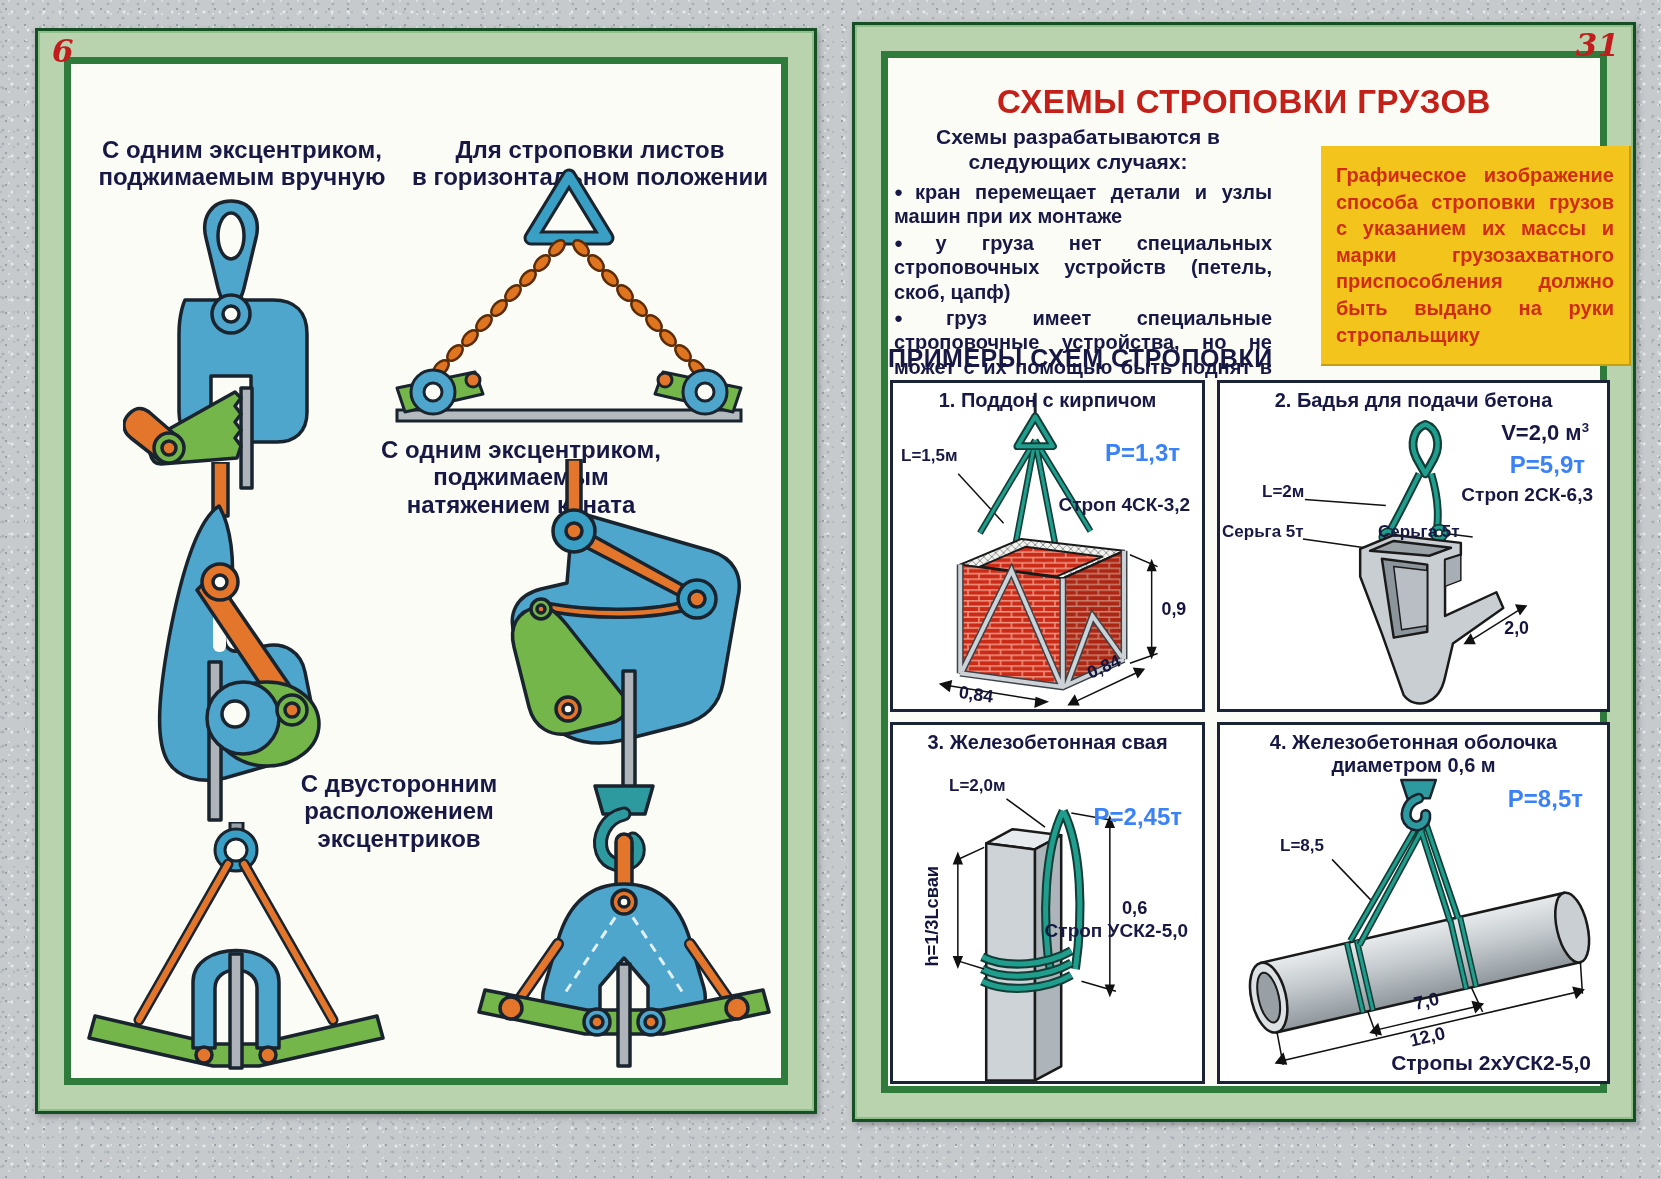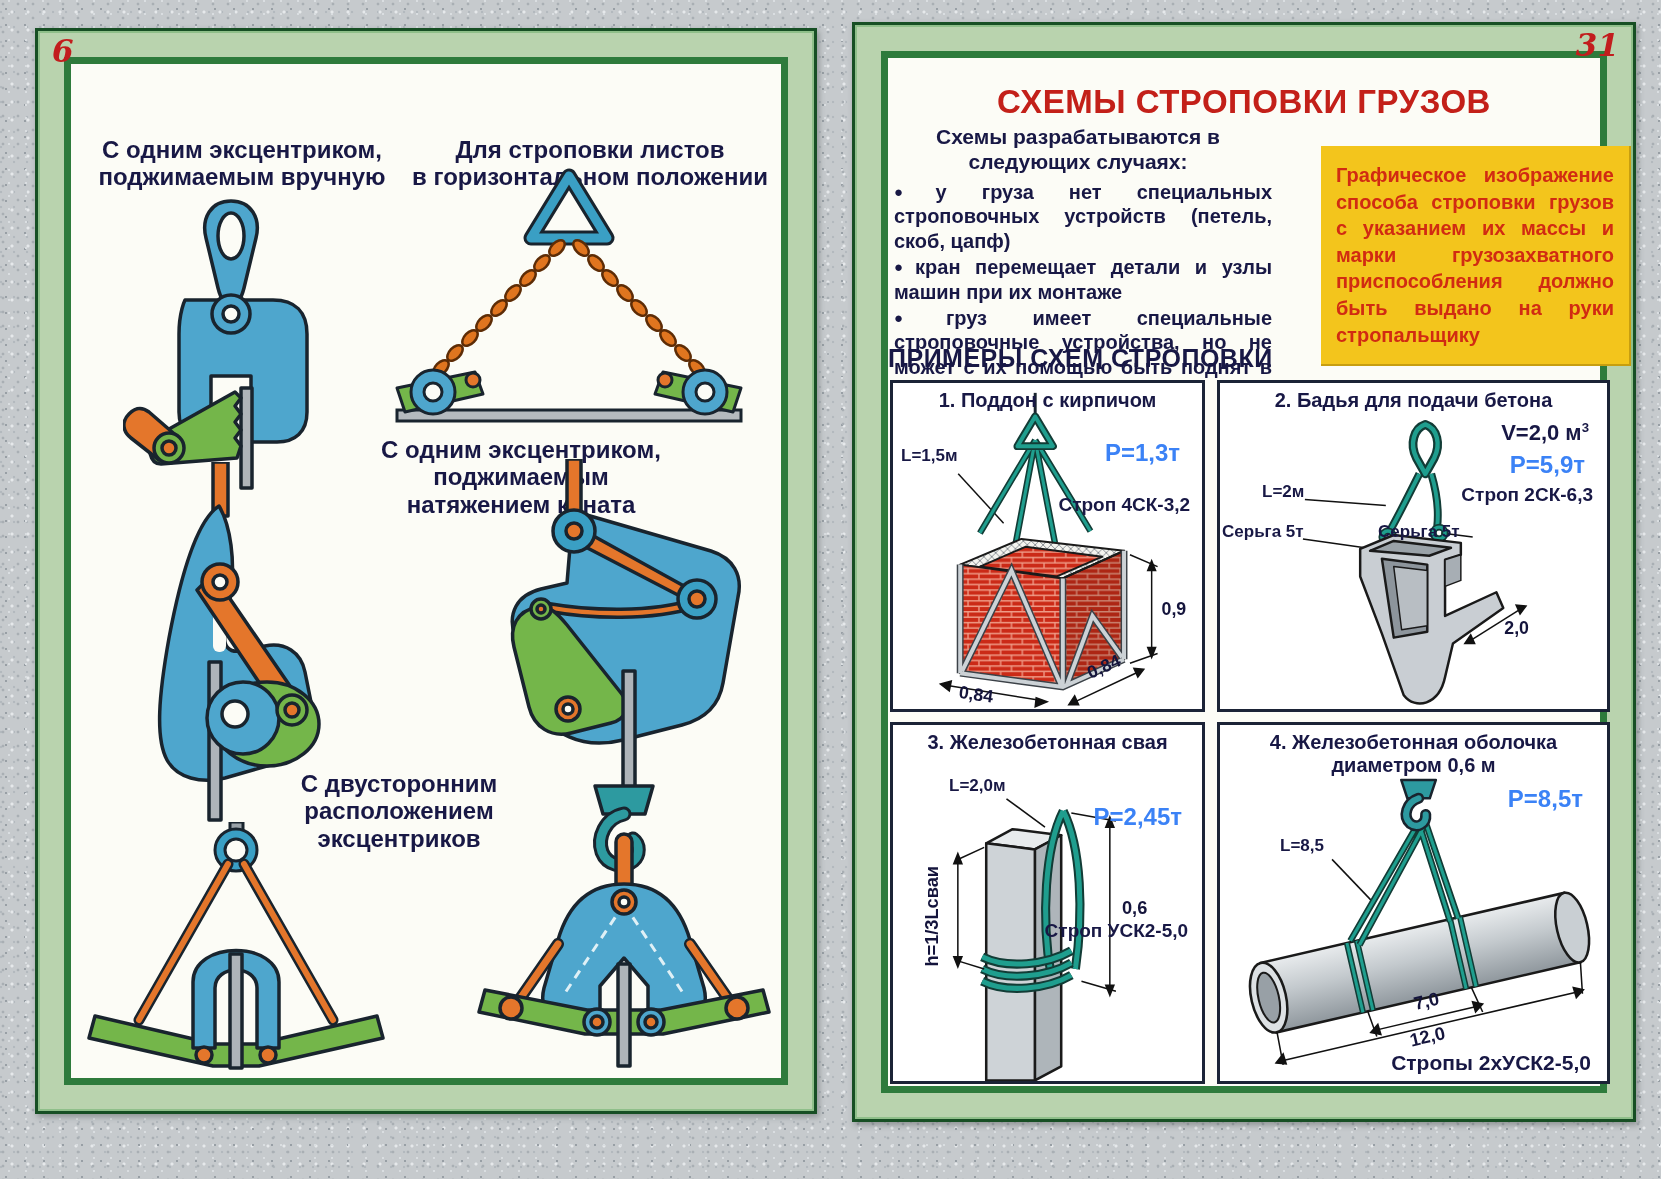--- a/index.html
+++ b/index.html
@@ -259,22 +259,22 @@
   <div class="page-num" style="right:14px;top:5px;">31</div>
   <div class="page-white">
     <div class="content">
 
       <div class="poster-title" style="top:8px;margin-top:19px;">СХЕМЫ СТРОПОВКИ ГРУЗОВ</div>
 
       <div class="intro-head" style="left:0;top:66px;width:380px;">Схемы разрабатываются в
 следующих случаях:</div>
 
       <div class="bullets" style="left:6px;top:122px;width:378px;">
+        <div class="bullet-item"><span class="bullet-dot">●</span><span>кран перемещает детали и узлы машин при их монтаже</span></div>
         <div class="bullet-item"><span class="bullet-dot">●</span><span>у груза нет специальных строповочных устройств (петель, скоб, цапф)</span></div>
-        <div class="bullet-item"><span class="bullet-dot">●</span><span>кран перемещает детали и узлы машин при их монтаже</span></div>
         <div class="bullet-item"><span class="bullet-dot">●</span><span>груз имеет специальные строповочные устройства, но не может с их помощью быть поднят в требуемом положении</span></div>
       </div>
 
       <div class="note-box" style="left:398px;top:88px;width:278px;margin-left:35px;">Графическое изображение способа строповки грузов с указанием их массы и марки грузозахватного приспособления должно быть выдано на руки стропальщику</div>
 
       <div class="examples-title" style="top:286px;">ПРИМЕРЫ СХЕМ СТРОПОВКИ</div>
 
       <div class="panel-grid">
 
         <div class="panel">

